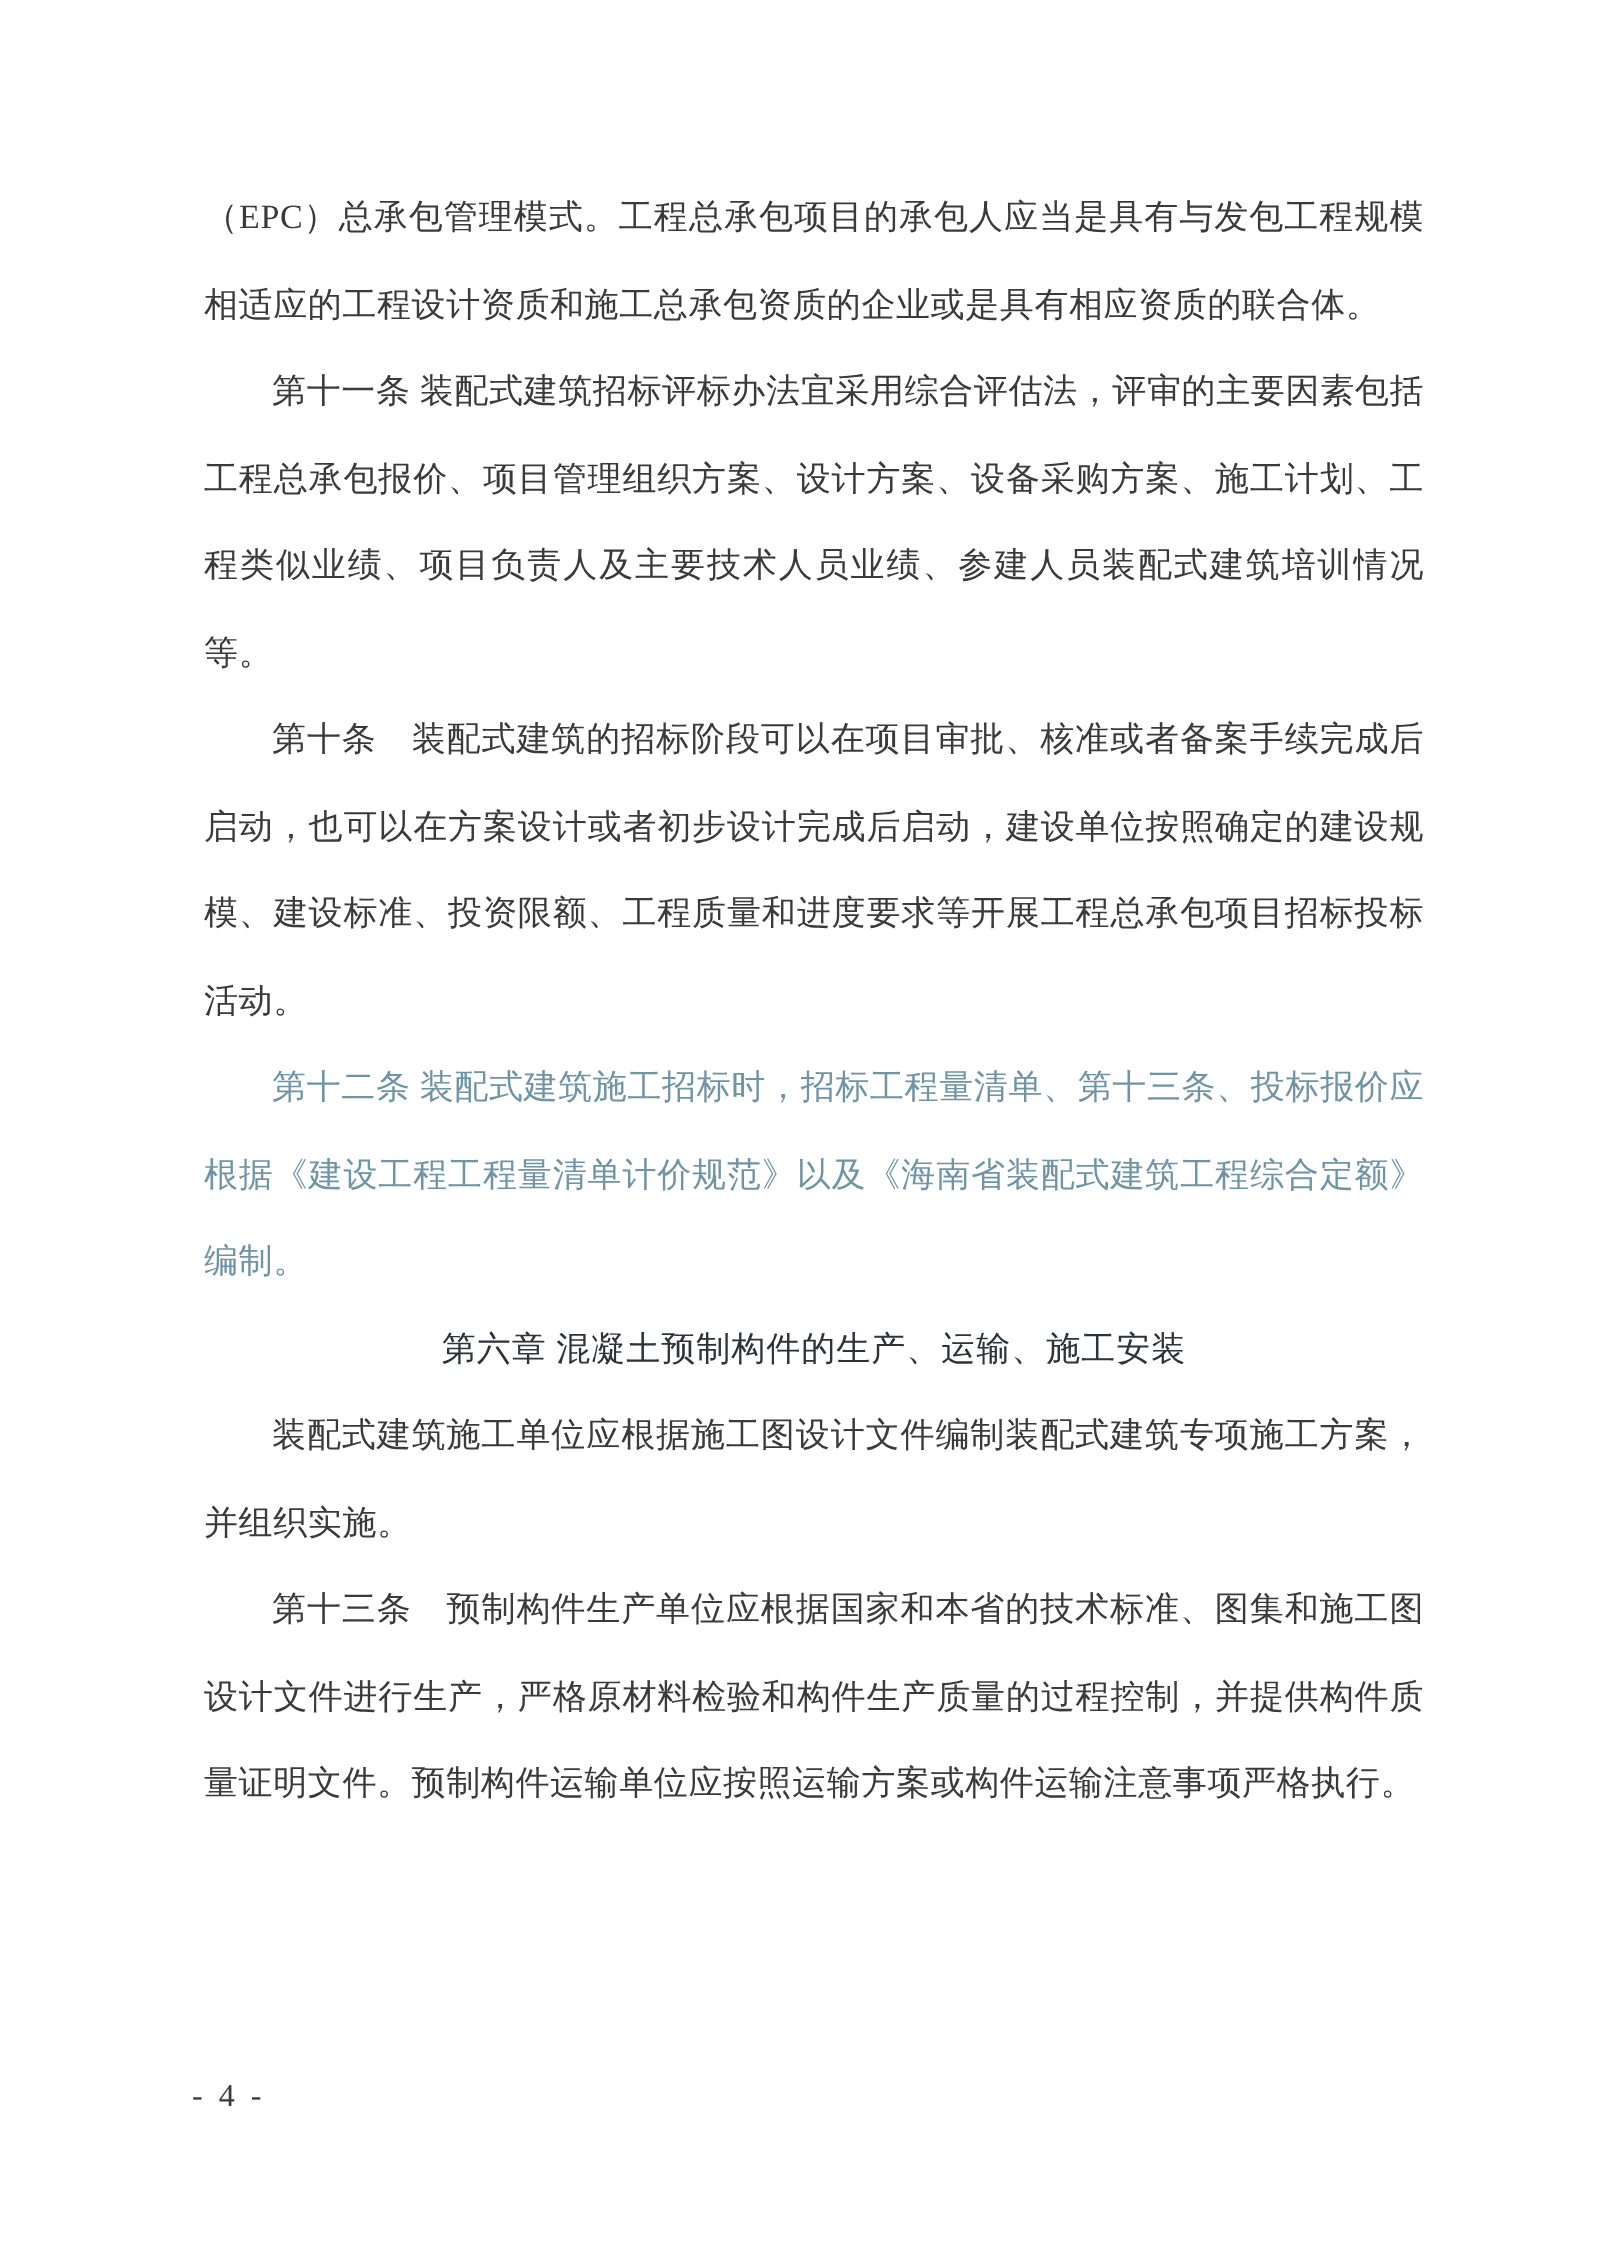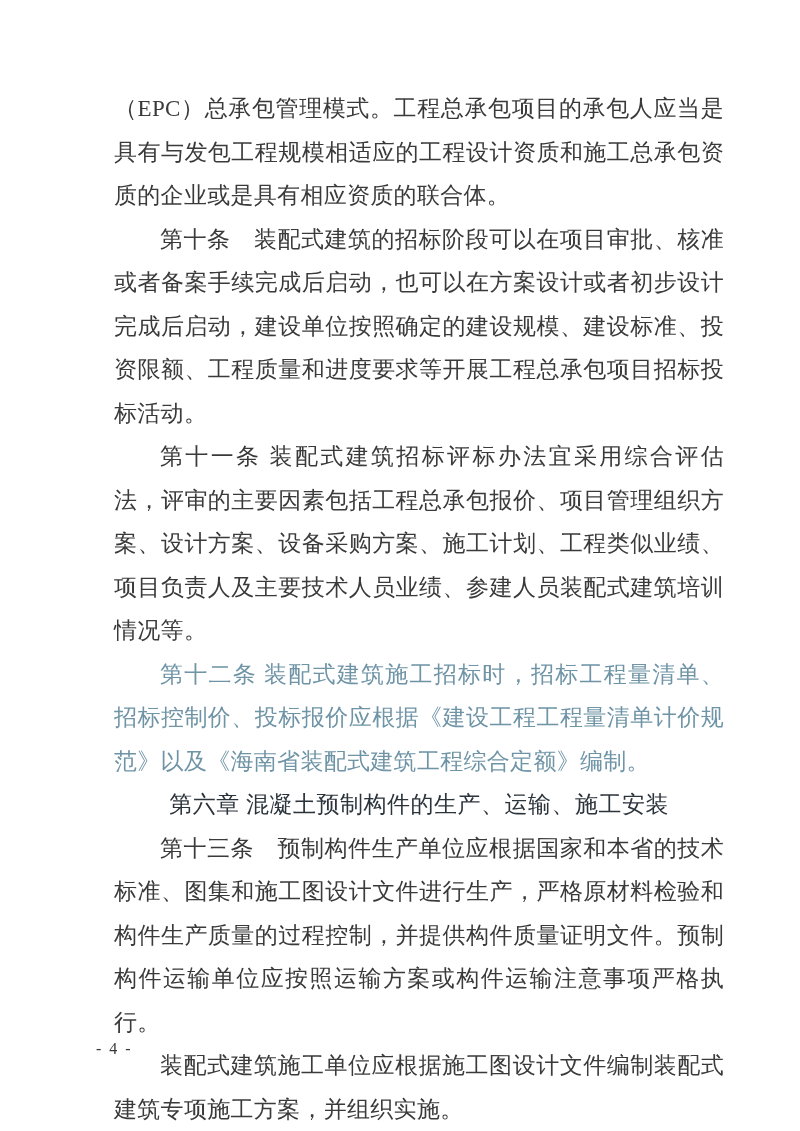--- a/index.html
+++ b/index.html
@@ -13,26 +13,25 @@
     height: 1131px;
     background: var(--page-bg, #ffffff);
     font-family: "Liberation Serif", "DejaVu Serif", serif;
     overflow: hidden;
   }
   .content {
     position: absolute;
     top: 87px;
     left: 102px;
     width: 610px;
-    font-size: 23px;
+    font-size: 17px;
     line-height: 43.5px;
     color: var(--body-text, #3a3a3a);
     text-align: justify;
     letter-spacing: 0.3px;
-    margin-left: 12px;
   }
   .content p {
     margin: 0;
     padding: 0;
   }
   .indent {
     text-indent: 2em;
   }
   .highlight {
     color: var(--highlight-text, #6f94a6);
@@ -54,22 +53,22 @@
     letter-spacing: 2px;
     font-family: "Liberation Serif", "DejaVu Serif", serif;
   }
 </style>
 </head>
 <body>
 
 <div class="page">
   <div class="content">
     <p>（EPC）总承包管理模式。工程总承包项目的承包人应当是具有与发包工程规模相适应的工程设计资质和施工总承包资质的企业或是具有相应资质的联合体。</p>
+    <p class="indent">第十一条 装配式建筑招标评标办法宜采用综合评估法，评审的主要因素包括工程总承包报价、项目管理组织方案、设计方案、设备采购方案、施工计划、工程类似业绩、项目负责人及主要技术人员业绩、参建人员装配式建筑培训情况等。</p>
     <p class="indent">第十条　装配式建筑的招标阶段可以在项目审批、核准或者备案手续完成后启动，也可以在方案设计或者初步设计完成后启动，建设单位按照确定的建设规模、建设标准、投资限额、工程质量和进度要求等开展工程总承包项目招标投标活动。</p>
-    <p class="indent">第十一条 装配式建筑招标评标办法宜采用综合评估法，评审的主要因素包括工程总承包报价、项目管理组织方案、设计方案、设备采购方案、施工计划、工程类似业绩、项目负责人及主要技术人员业绩、参建人员装配式建筑培训情况等。</p>
-    <p class="indent highlight">第十二条 装配式建筑施工招标时，招标工程量清单、招标控制价、投标报价应根据《建设工程工程量清单计价规范》以及《海南省装配式建筑工程综合定额》编制。</p>
+    <p class="indent highlight">第十二条 装配式建筑施工招标时，招标工程量清单、第十三条、投标报价应根据《建设工程工程量清单计价规范》以及《海南省装配式建筑工程综合定额》编制。</p>
     <p class="chapter-heading">第六章 混凝土预制构件的生产、运输、施工安装</p>
+    <p class="indent">装配式建筑施工单位应根据施工图设计文件编制装配式建筑专项施工方案，并组织实施。</p>
     <p class="indent">第十三条　预制构件生产单位应根据国家和本省的技术标准、图集和施工图设计文件进行生产，严格原材料检验和构件生产质量的过程控制，并提供构件质量证明文件。预制构件运输单位应按照运输方案或构件运输注意事项严格执行。</p>
-    <p class="indent">装配式建筑施工单位应根据施工图设计文件编制装配式建筑专项施工方案，并组织实施。</p>
 
   </div>
   <div class="page-number">- 4 -</div>
 </div>
 
 </body></html>

